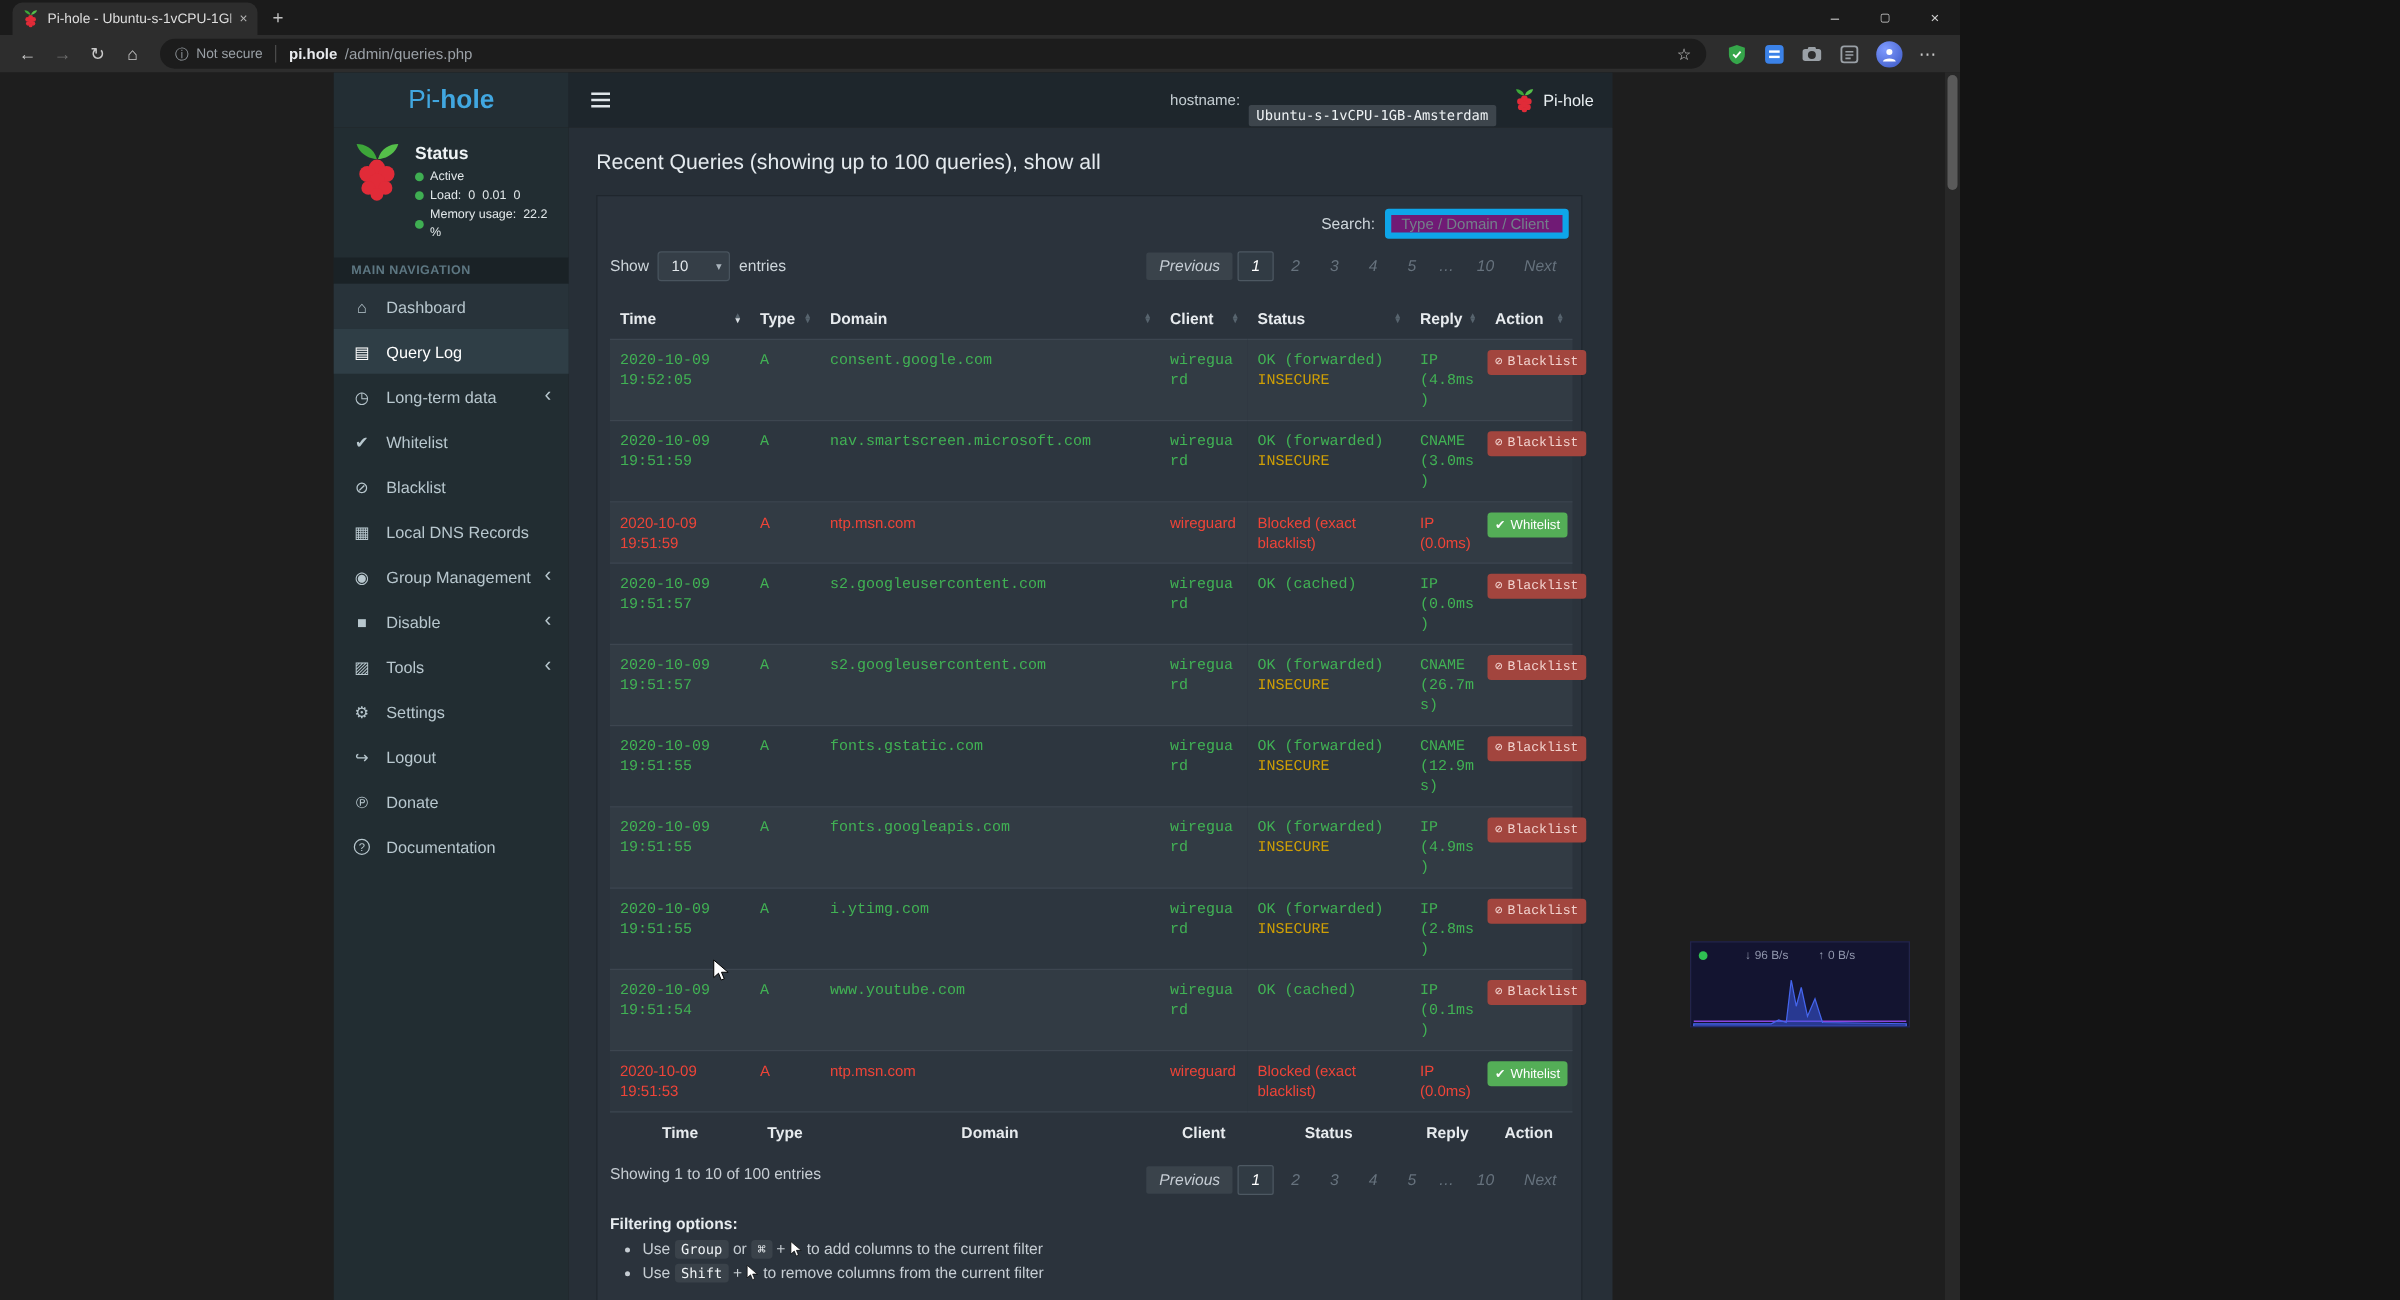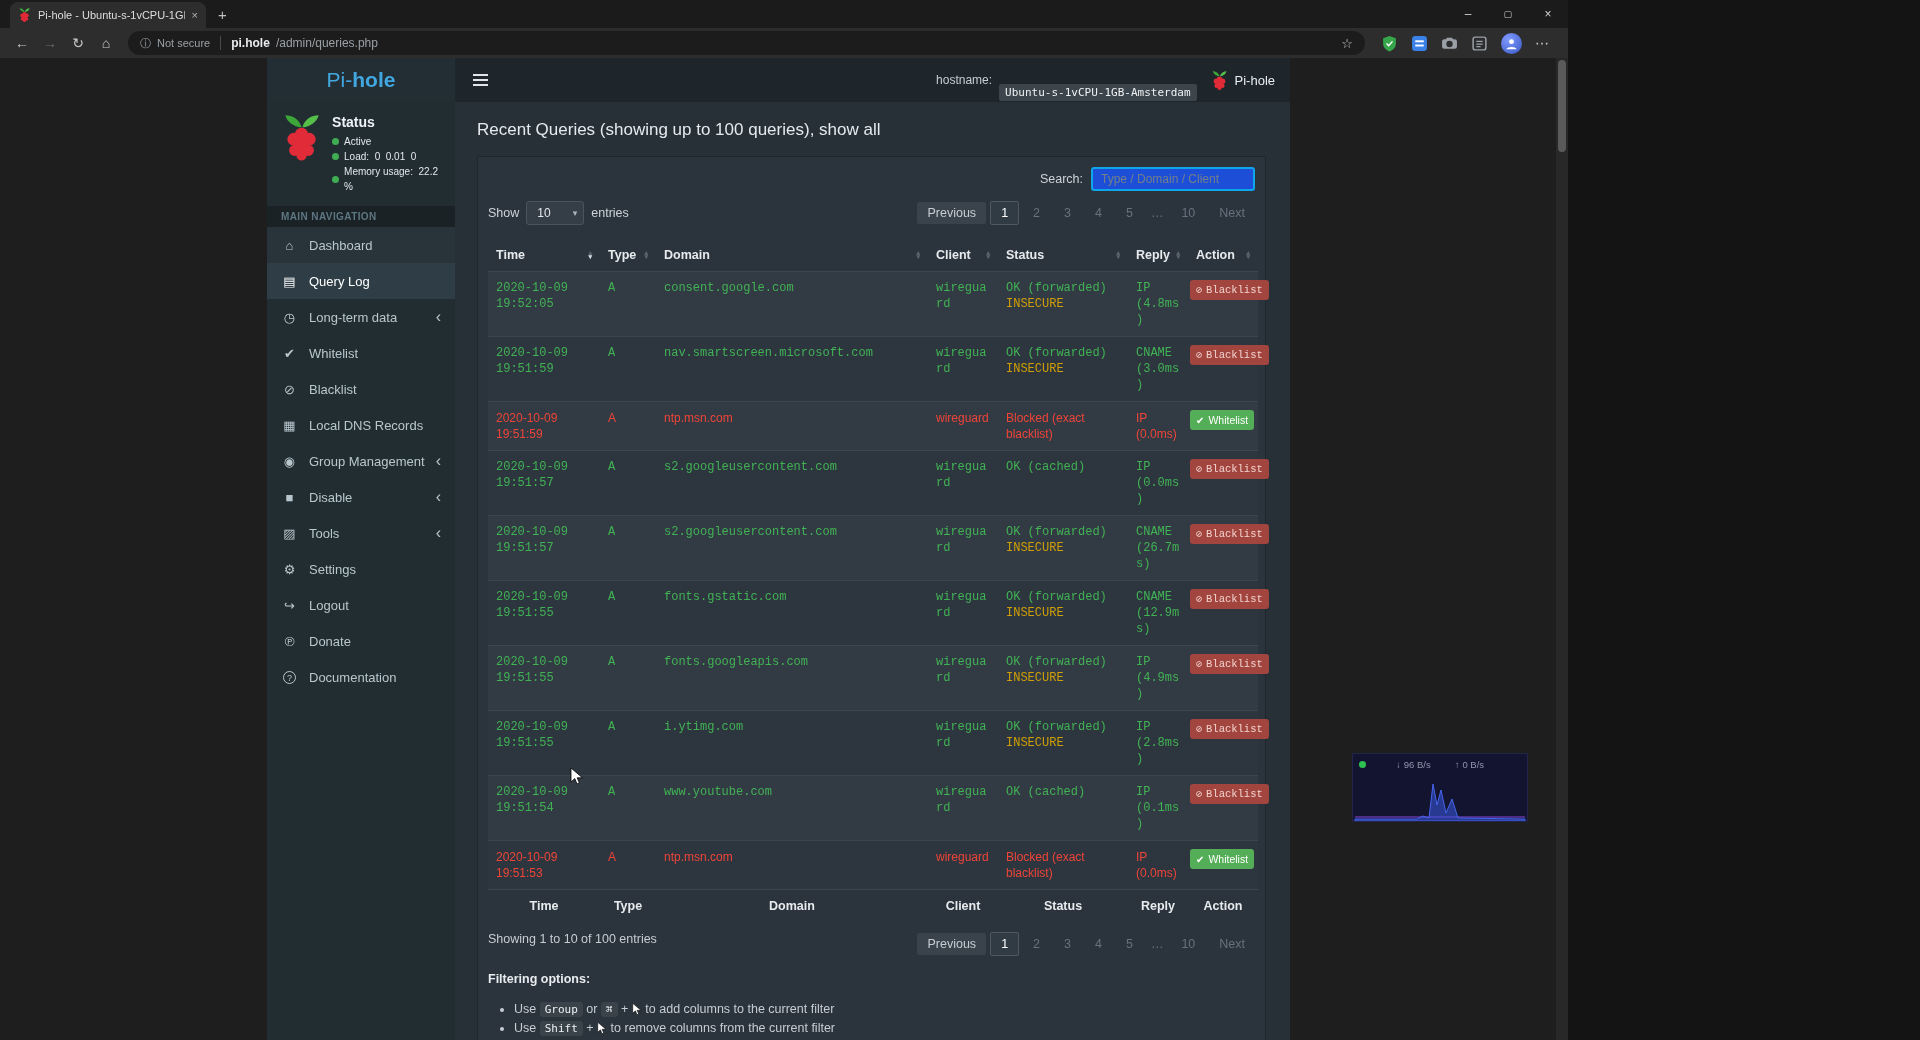--- a/index.html
+++ b/index.html
@@ -73,31 +73,31 @@
   .mi-icon.q { width:13px; height:13px; line-height:12px; font-size:9px; border:1px solid currentColor;
                border-radius:50%; margin:0 2px; }
   .mi-chev { margin-left:auto; font-size:16px; line-height:1; }
 
   .content { flex:1; background:#272f37; padding:14px 24px 0 22px; overflow:hidden; position:relative; }
   .page-title { font-size:17px; font-weight:400; color:#e4eaee; margin:4px 0 16px; }
   .show-all { color:#e4eaee; }
   .card { background:#2b333c; border:1px solid #1f262d; padding:10px 10px 18px; }
   .search-row { display:flex; justify-content:flex-end; align-items:center; gap:8px; margin-bottom:10px;
                 font-size:12.5px; color:#cdd5da; }
-  .search-input { width:164px; height:24px; background:#1d4ed8; border:2px solid #0ea5e9; border-radius:3px;
+  .search-input { width:147px; height:24px; background:#701a75; border:5px solid #0ea5e9; border-radius:3px;
                   color:#dfe5e9; font-size:12px; padding:0 8px; font-family:inherit; }
   .search-input::placeholder { color:#73808a; }
   .controls-row { display:flex; justify-content:space-between; align-items:center; margin-bottom:14px; }
   .show-group { display:flex; align-items:center; gap:7px; font-size:12.5px; color:#cdd5da; }
   .select { min-width:58px; height:24px; background:#353e47; border:1px solid #49545e; border-radius:3px;
             display:flex; align-items:center; justify-content:space-between; padding:0 6px 0 10px;
             font-size:12px; color:#e2e7eb; gap:8px; }
   .select .caret { font-size:9px; color:#aab4bc; }
   .pagination { display:flex; align-items:center; font-size:12.5px; }
-  .pg { padding:4px 10px; margin-left:4px; border-radius:2px; color:#66727d; }
+  .pg { padding:4px 10px; margin-left:4px; border-radius:2px; color:#66727d;font-style:italic; }
   .pg-prev { background:#3a434b; color:#c6cdd4; }
   .pg-current { background:#313b44; color:#fff; border:1px solid #4d5862; }
   .pg-ellipsis { padding:4px 4px; }
 
   .qtable { width:100%; border-collapse:collapse; table-layout:fixed; }
   .qtable th { font-size:12.5px; color:#e7ebee; text-align:center; padding:9px 8px; }
   .qtable tbody tr { border-top:1px solid #3d4650; }
   .qtable tfoot tr { border-top:1px solid #3d4650; }
   .qtable td { font-size:12px; padding:8px; vertical-align:top; line-height:16px; word-wrap:break-word; }
   .qtable tbody tr:nth-child(odd)  { background:#323b44; }
@@ -112,21 +112,21 @@
   .c-action { padding-left:2px !important; padding-right:2px !important; }
   .btn { display:inline-flex; align-items:center; gap:4px; border:none; border-radius:3px;
          font-size:10.5px; padding:4px 6px; font-family:inherit; }
   .btn-blacklist { background:#a2453e; color:#f2d3cf; }
   .btn-whitelist { background:#54ae57; color:#fff; }
   .btn-ic { font-size:10px; }
 
   .footer-row { display:flex; justify-content:space-between; align-items:flex-start; margin-top:10px;
                 font-size:12.5px; color:#c6cdd3; }
   .filtering { margin-top:16px; font-size:12.5px; color:#c6cdd3; }
-  .filtering-title { font-weight:bold; color:#e7ecef; margin-bottom:16px; }
+  .filtering-title { font-weight:bold; color:#e7ecef; margin-bottom:6px; }
   .filtering ul { margin:0; padding-left:26px; }
   .filtering li { margin:5px 0; }
   code.key { font-family:"DejaVu Sans Mono", monospace; font-size:11px; background:#3a424a;
              color:#eef2f5; padding:1px 5px; border-radius:3px; }
   .cursor-inline { vertical-align:-3px; }
 
   
   .net-widget { position:absolute; left:1352px; top:753px; width:176px; height:69px;
                 background:#131430; border:1px solid #23244a; }
   .net-head { display:flex; align-items:center; padding:5px 8px 0 6px; }

